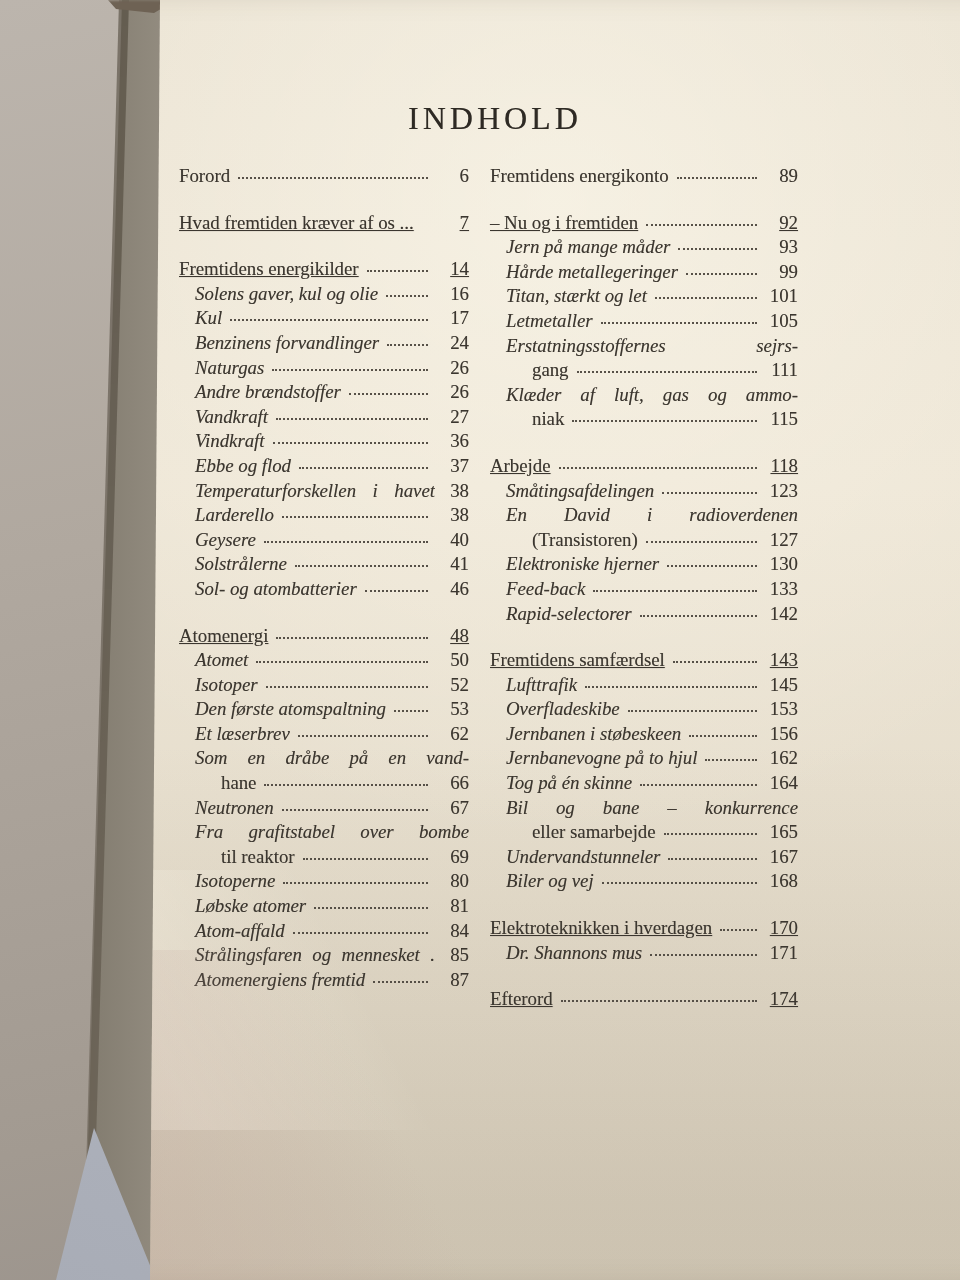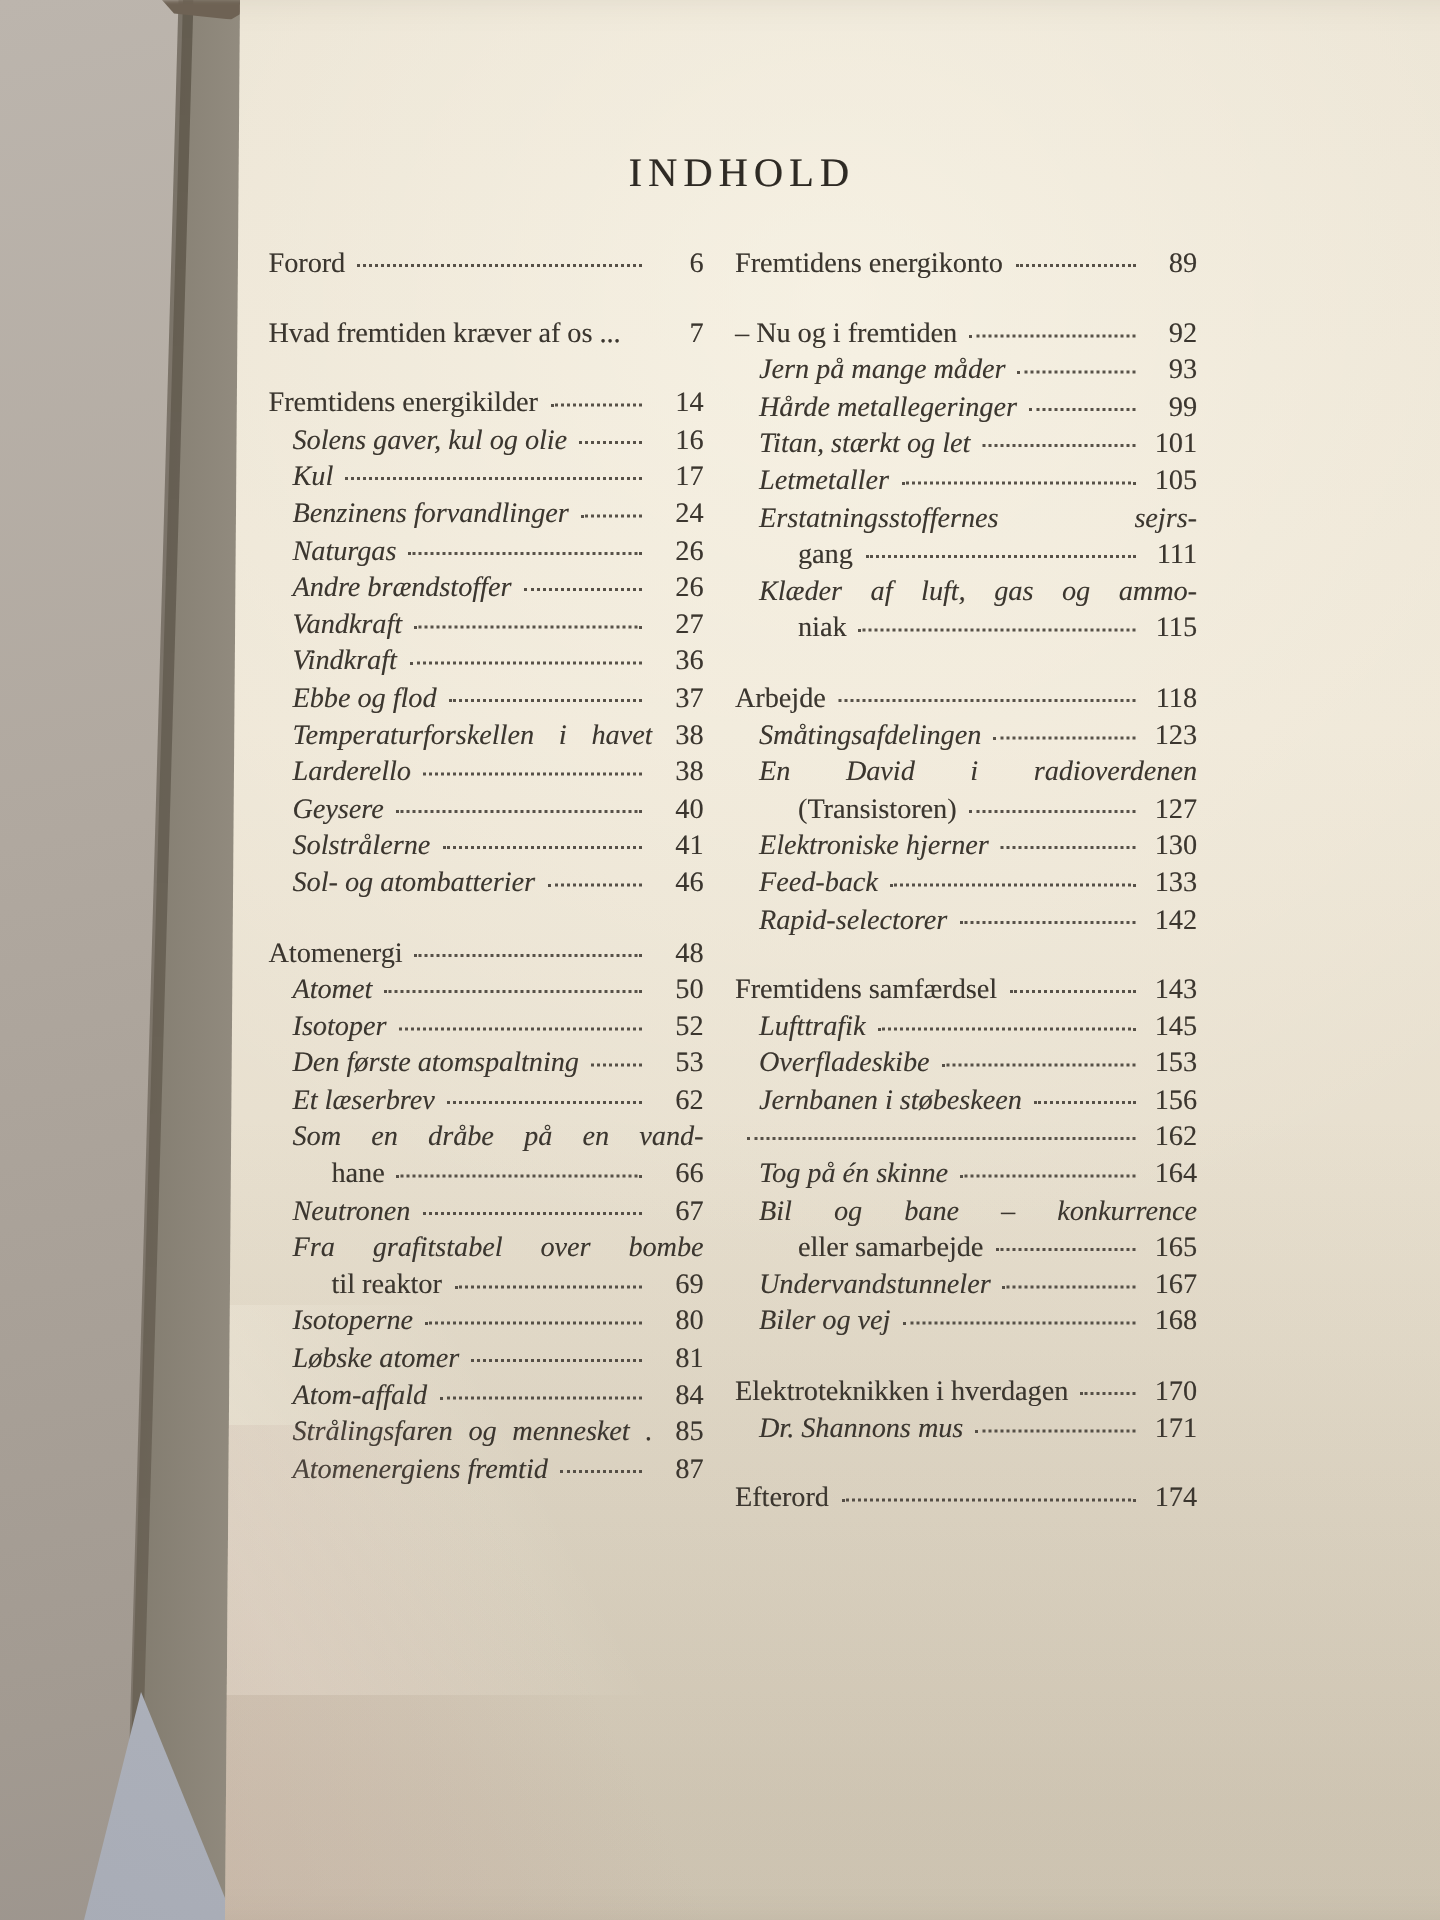--- a/index.html
+++ b/index.html
@@ -36,32 +36,32 @@
       linear-gradient(180deg,rgba(0,0,0,0) 58%,rgba(115,95,70,.14) 94%),
       linear-gradient(180deg,#e9e1d1 0%,#ede5d5 38%,#e5ddcc 70%,#dbd3c2 100%);
     box-shadow:inset 30px 0 34px -20px rgba(100,85,62,.5);}
   
   .page::after{content:"";position:absolute;left:150px;bottom:0;width:420px;height:330px;
     background:linear-gradient(62deg,rgba(190,160,150,.30) 0%,rgba(190,160,150,.14) 34%,rgba(190,160,150,0) 55%);}
   
   .page::before{content:"";position:absolute;left:150px;bottom:150px;width:500px;height:260px;
     background:linear-gradient(62deg,rgba(255,250,238,.30) 8%,rgba(255,250,238,0) 45%);}
 
-  .title{position:absolute;left:408px;top:100px;width:162px;text-align:right;
-    font-size:27px;letter-spacing:4px;color:#2e2a24;
+  .title{position:absolute;left:408px;top:100px;width:162px;text-align:left;
+    font-size:32px;letter-spacing:4px;color:#2e2a24;
     text-shadow:.3px .3px .4px rgba(46,42,36,.45);}
 
   .col{position:absolute;color:#3b362f;
     text-shadow:.2px .2px .3px rgba(59,54,47,.4);}
   .col-left{left:179px;top:164px;width:290px;}
   .col-right{left:490px;top:164px;width:308px;}
 
   .row{display:flex;align-items:baseline;height:24.6px;line-height:24.6px;
     font-size:18.8px;overflow:visible;}
-  .row.gap{margin-top:22px;}
+  .row.gap{margin-top:22px;text-decoration:underline;}
   .row .label{white-space:nowrap;}
   .row.sub>.label{font-style:italic;padding-left:16px;}
   .row.cont>.label{padding-left:42px;}
   .row.justify>.label{flex:1 1 auto;white-space:normal;text-align:justify;text-align-last:justify;
     overflow:hidden;max-height:24.6px;}
   .row .leader{flex:1 1 auto;min-width:6px;border-bottom:2px dotted #4a443c;
     margin:0 7px 0 8px;transform:translateY(-3px);opacity:.92;}
   .row .spacer{flex:1 1 auto;}
   .row .pnum{min-width:34px;text-align:right;font-style:normal;flex:0 0 auto;}
 </style>
@@ -321,20 +321,21 @@
           <span class="label">Overfladeskibe</span>
           <span class="leader"></span>
           <span class="pnum">153</span>
         </div>
         <div class="row sub">
           <span class="label">Jernbanen i støbeskeen</span>
           <span class="leader"></span>
           <span class="pnum">156</span>
         </div>
         <div class="row sub">
+          <span class="label">Jernbanevogne på to hjul</span>
           <span class="leader"></span>
           <span class="pnum">162</span>
         </div>
         <div class="row sub">
           <span class="label">Tog på én skinne</span>
           <span class="leader"></span>
           <span class="pnum">164</span>
         </div>
         <div class="row sub justify">
           <span class="label">Bil og bane – konkurrence</span>

